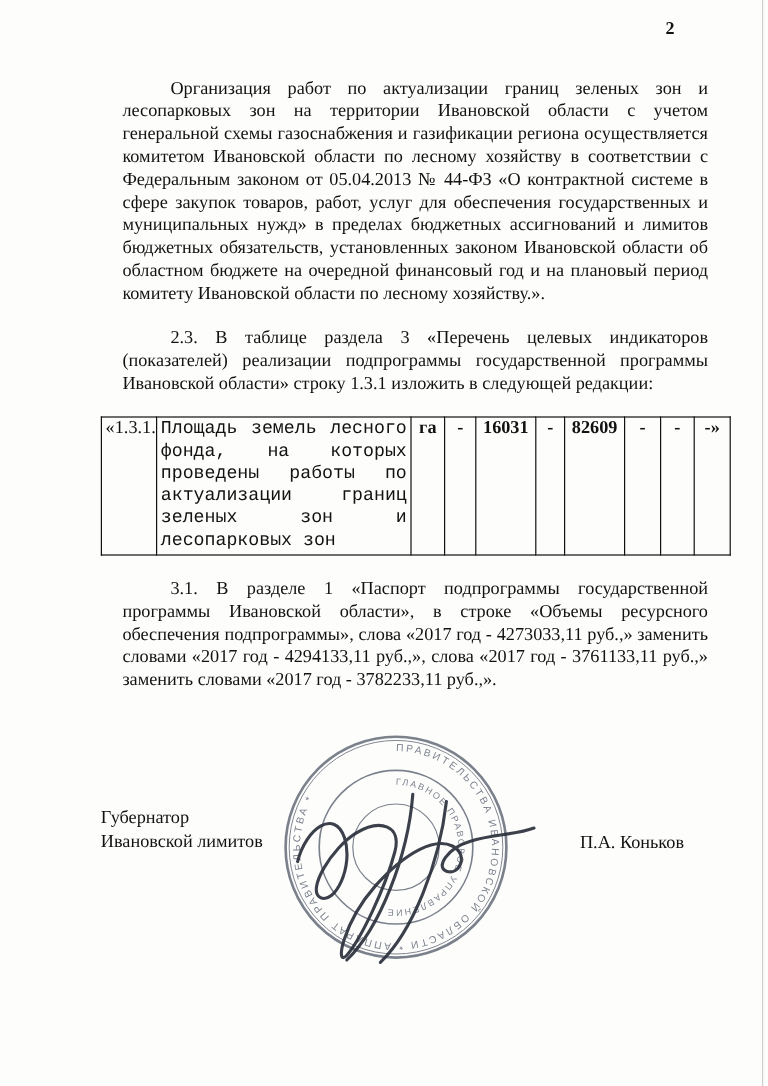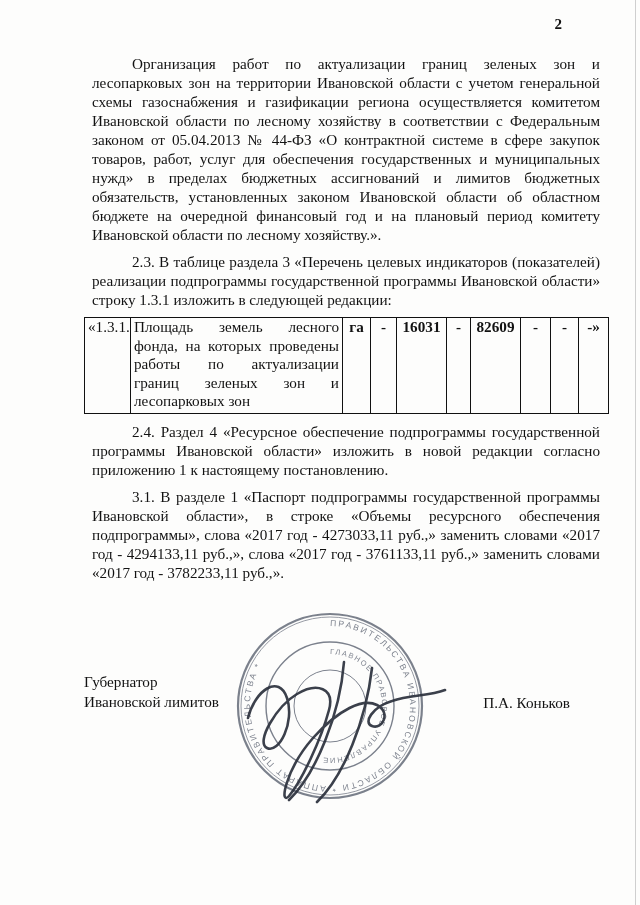--- a/index.html
+++ b/index.html
@@ -8,30 +8,30 @@
     width: 640px; height: 905px; position: relative; overflow: hidden;
     background: #fdfdfc;
     font-family: "Liberation Serif", "DejaVu Serif", serif;
     font-size: 15.2px; line-height: 19px; color: #121212;
     padding: 46px 32px 0 84px;
   }
   .page-number {
     position: absolute; top: 15px; right: 78px;
     font-weight: bold; font-size: 15px;
   }
-  p.para { margin: 8px; text-indent: 40px; text-align: justify; }
+  p.para { margin: 18px; text-indent: 40px; text-align: justify; }
   table.amend {
     border-collapse: collapse; width: 524px; table-layout: fixed;
     margin: 1px 0 2px 0;
   }
   table.amend td {
     border: 1.6px solid #111; padding: 0 3px 2px 3px;
     vertical-align: top; line-height: 18.6px; margin-left: 35px;
   }
-  td.txt { text-align: justify; }
+  td.txt { text-align: justify; font-family: Liberation Mono, monospace; }
   td.ctr { text-align: center; font-weight: bold; }
   .sig-row {
     position: absolute; left: 84px; right: 70px; top: 672px;
     display: flex; justify-content: space-between; align-items: flex-end;
     font-weight: normal;
   }
   .sig-title { line-height: 20px; }
   .stamp-sig {
     position: absolute; left: 195px; top: 606px;
     width: 280px; height: 210px; pointer-events: none;
@@ -73,21 +73,20 @@
       <td class="ctr">16031</td>
       <td class="ctr">-</td>
       <td class="ctr">82609</td>
       <td class="ctr">-</td>
       <td class="ctr">-</td>
       <td class="ctr">-»</td>
     </tr>
   </tbody>
     </table>
 
-  <p class="para">2.4. Раздел 4 «Ресурсное обеспечение подпрограммы государственной программы Ивановской области» изложить в новой редакции согласно приложению 1 к настоящему постановлению.</p>
   <p class="para">3.1. В разделе 1 «Паспорт подпрограммы государственной программы Ивановской области», в строке «Объемы ресурсного обеспечения подпрограммы», слова «2017 год - 4273033,11 руб.,» заменить словами «2017 год - 4294133,11 руб.,», слова «2017 год - 3761133,11 руб.,» заменить словами «2017 год - 3782233,11 руб.,».</p>
 
   <div class="sig-row">
     <div class="sig-title">
       <div>Губернатор</div>
       <div>Ивановской лимитов</div>
     </div>
     <div>П.А. Коньков</div>
   </div>
 

